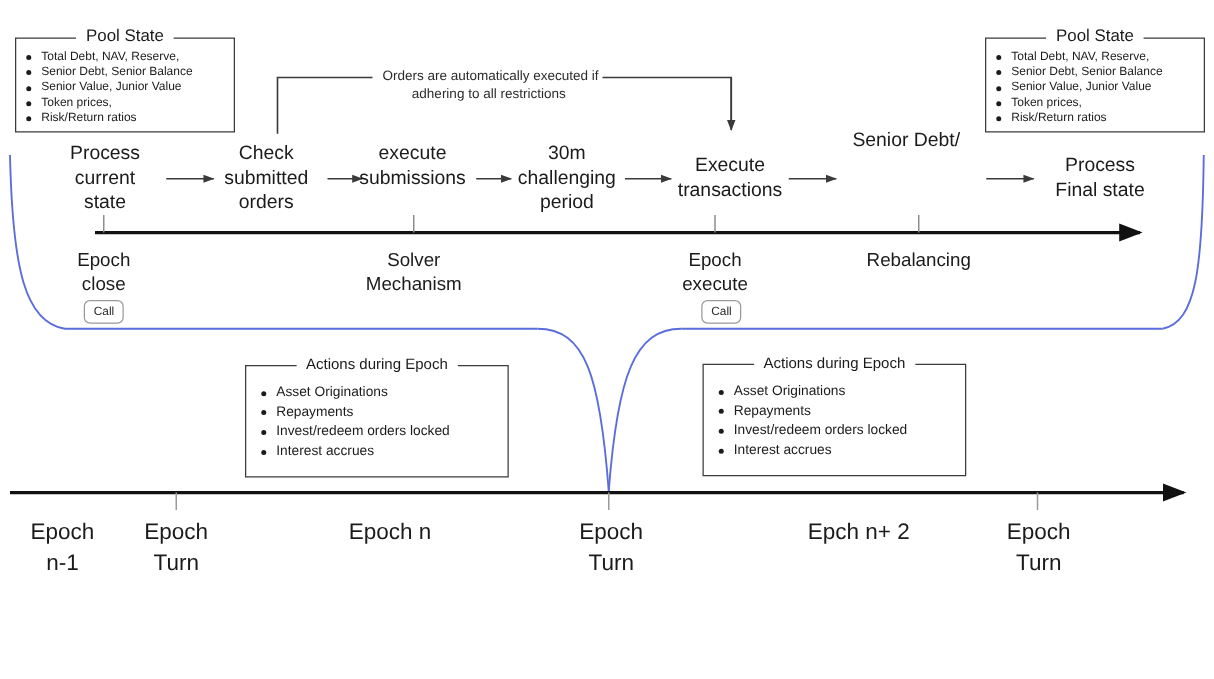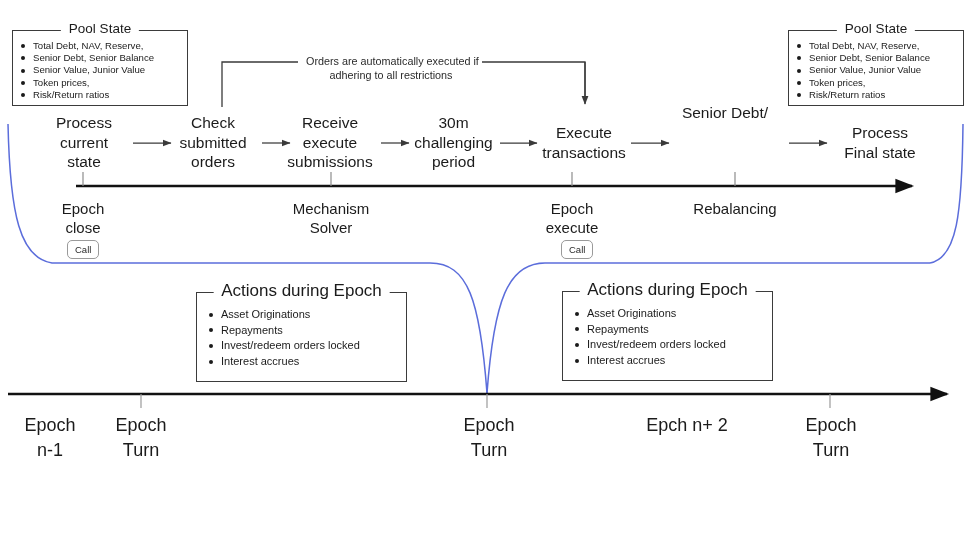--- a/index.html
+++ b/index.html
@@ -72,21 +72,21 @@
 
   
   .pool-state { width: 176px; height: 76px; }
   .pool-state ul { padding: 9px 0 0 6px; }
   .pool-state li { font-size: 9.6px; line-height: 12.2px; }
   #pool-state-left  { left: 12px;  top: 30px; }
   #pool-state-right { left: 788px; top: 30px; }
 
   
   .actions-box { width: 211px; height: 90px; }
-  .actions-box .callout-title { font-size: 17px; }
+  .actions-box .callout-title { font-size: 12px; }
   .actions-box ul { padding: 14px 0 0 10px; }
   .actions-box li { font-size: 11px; line-height: 15.6px; }
   #actions-epoch-n      { left: 196px; top: 292px; }
   #actions-epoch-n1     { left: 562px; top: 291px; }
 
   
   .step {
     position: absolute;
     text-align: center;
     font-size: 15.5px;
@@ -235,21 +235,20 @@
     <div>state</div>
   </div>
 
   <div class="step" style="left:166px; top:113px; width:94px;">
     <div>Check</div>
     <div>submitted</div>
     <div>orders</div>
   </div>
 
   <div class="step" style="left:275px; top:113px; width:110px;">
-    <div>Receive</div>
     <div>execute</div>
     <div>submissions</div>
   </div>
 
   <div class="step" style="left:402px; top:113px; width:103px;">
     <div>30m</div>
     <div>challenging</div>
     <div>period</div>
   </div>
 
@@ -267,22 +266,22 @@
     <div>Final state</div>
   </div>
 
   <div class="stage" style="left:37px; top:199px; width:92px;">
     <div>Epoch</div>
     <div>close</div>
   </div>
   <div class="call-badge" style="left:67px; top:240px;">Call</div>
 
   <div class="stage" style="left:271px; top:199px; width:120px;">
+    <div>Solver</div>
     <div>Mechanism</div>
-    <div>Solver</div>
   </div>
 
   <div class="stage" style="left:526px; top:199px; width:92px;">
     <div>Epoch</div>
     <div>execute</div>
   </div>
   <div class="call-badge" style="left:561px; top:240px;">Call</div>
 
   <div class="stage" style="left:675px; top:199px; width:120px;">
     <div>Rebalancing</div>
@@ -311,20 +310,23 @@
   <div class="epoch-label" style="left:6px; top:413px; width:88px;">
     <div>Epoch</div>
     <div>n-1</div>
   </div>
 
   <div class="epoch-label" style="left:97px; top:413px; width:88px;">
     <div>Epoch</div>
     <div>Turn</div>
   </div>
 
+  <div class="epoch-label" style="left:250px; top:413px; width:124px;">
+    <div>Epoch n</div>
+  </div>
 
   <div class="epoch-label" style="left:445px; top:413px; width:88px;">
     <div>Epoch</div>
     <div>Turn</div>
   </div>
 
   <div class="epoch-label" style="left:620px; top:413px; width:134px;">
     <div>Epch n+ 2</div>
   </div>
 

